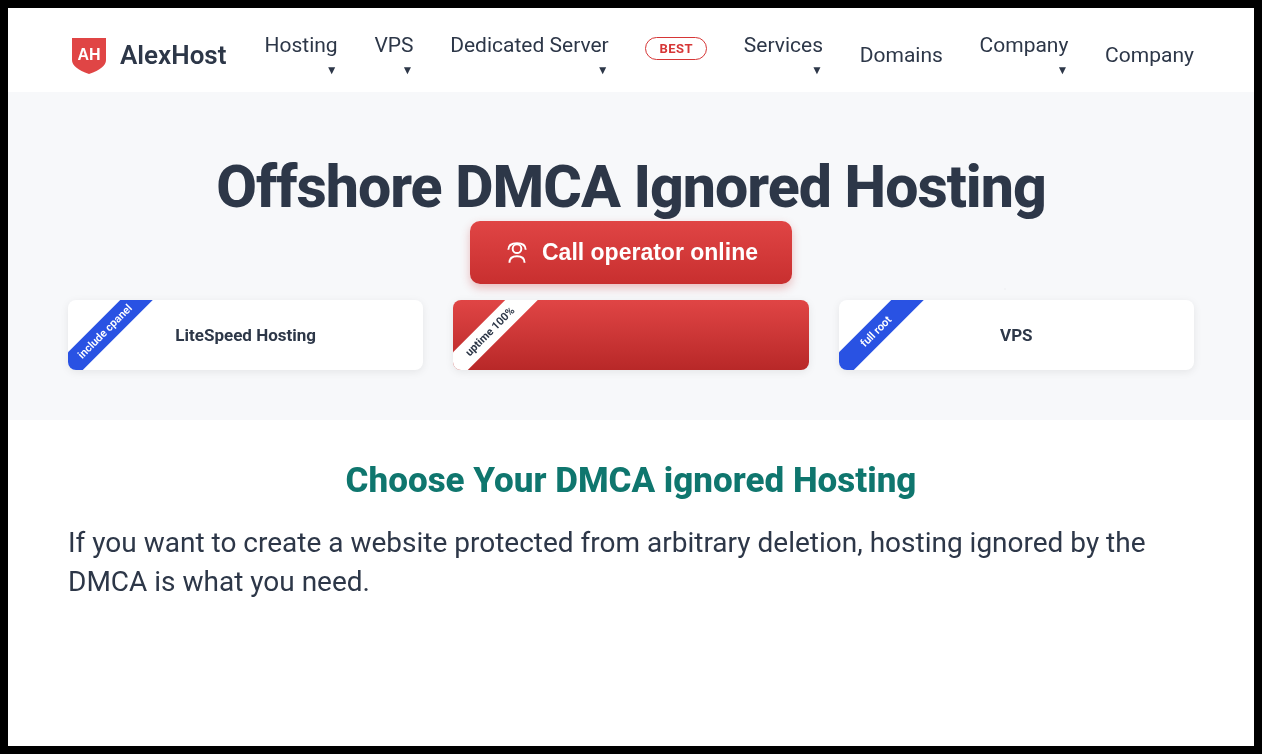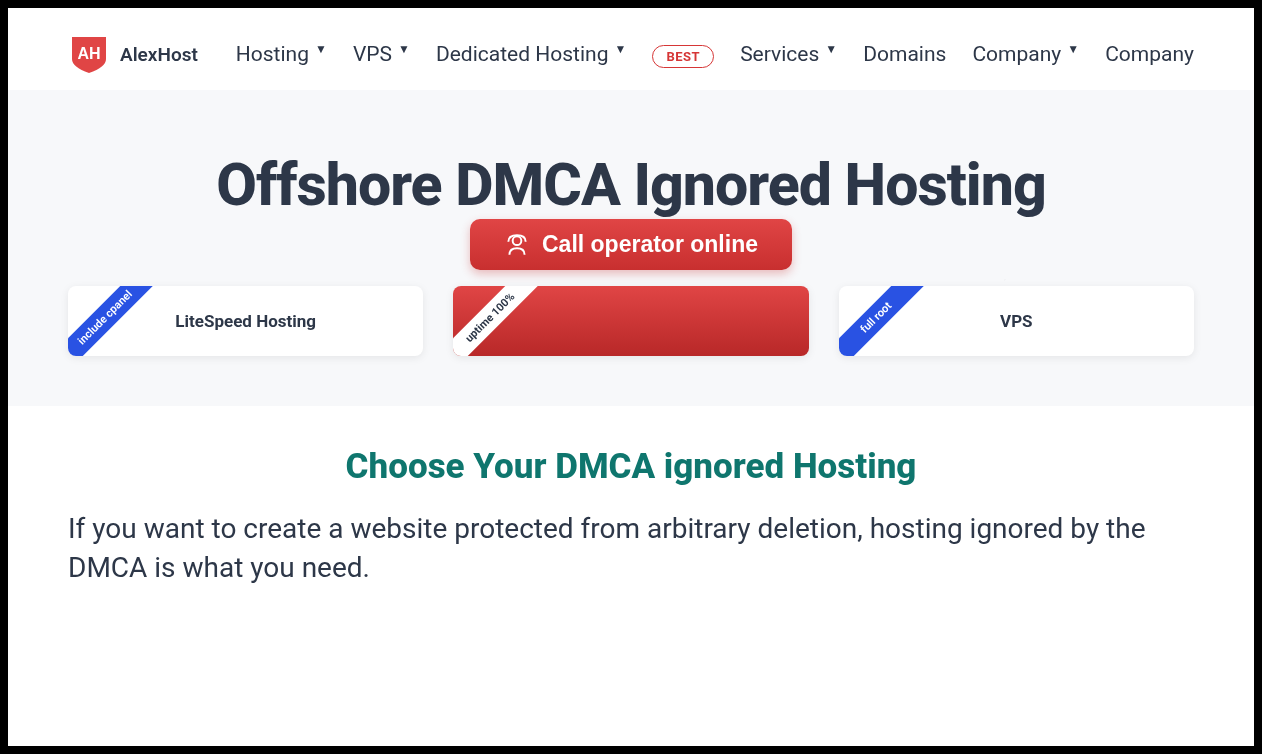--- a/index.html
+++ b/index.html
@@ -28,34 +28,34 @@
       display: flex;
       align-items: center;
       gap: 10px;
       margin-right: 30px;
     }
     .logo-shield {
       width: 42px;
       height: 42px;
     }
     .logo-text {
-      font-size: 19px;
+      font-size: 26px;
       font-weight: 600;
       color: #2d3748;
     }
     .nav {
       display: flex;
       align-items: center;
       flex: 1;
       justify-content: space-between;
     }
     .nav-item {
       display: flex;
-      flex-direction: row;
-      align-items: flex-start;
+      flex-direction: column;
+      align-items: flex-end;
       color: #2d3748;
       font-size: 21px;
       cursor: pointer;
       gap: 6px;
     }
     .nav-item .chev {
       font-size: 12px;
       color: #2d3748;
     }
     .badge-best {
@@ -86,21 +86,21 @@
       letter-spacing: -1px;
     }
     .cta-button {
       display: inline-flex;
       align-items: center;
       gap: 12px;
       background: linear-gradient(180deg, #e04545 0%, #c82f2f 100%);
       color: #fff;
       font-size: 23px;
       font-weight: 700;
-      padding: 12px 34px;
+      padding: 18px 34px;
       border-radius: 10px;
       border: none;
       cursor: pointer;
       box-shadow: 0 4px 10px rgba(200,47,47,0.3);
     }
     .operator-icon {
       width: 26px;
       height: 26px;
     }
     .vip-support {
@@ -201,21 +201,21 @@
     <nav class="nav">
       <div class="nav-item">
         <span>Hosting</span>
         <span class="chev">▼</span>
       </div>
       <div class="nav-item">
         <span>VPS</span>
         <span class="chev">▼</span>
       </div>
       <div class="nav-item">
-        <span>Dedicated Hosting</span>
+        <span>Dedicated Server</span>
         <span class="chev">▼</span>
       </div>
       <span class="badge-best">BEST</span>
       <div class="nav-item">
         <span>Services</span>
         <span class="chev">▼</span>
       </div>
       <div class="nav-item">
         <span>Domains</span>
       </div>

